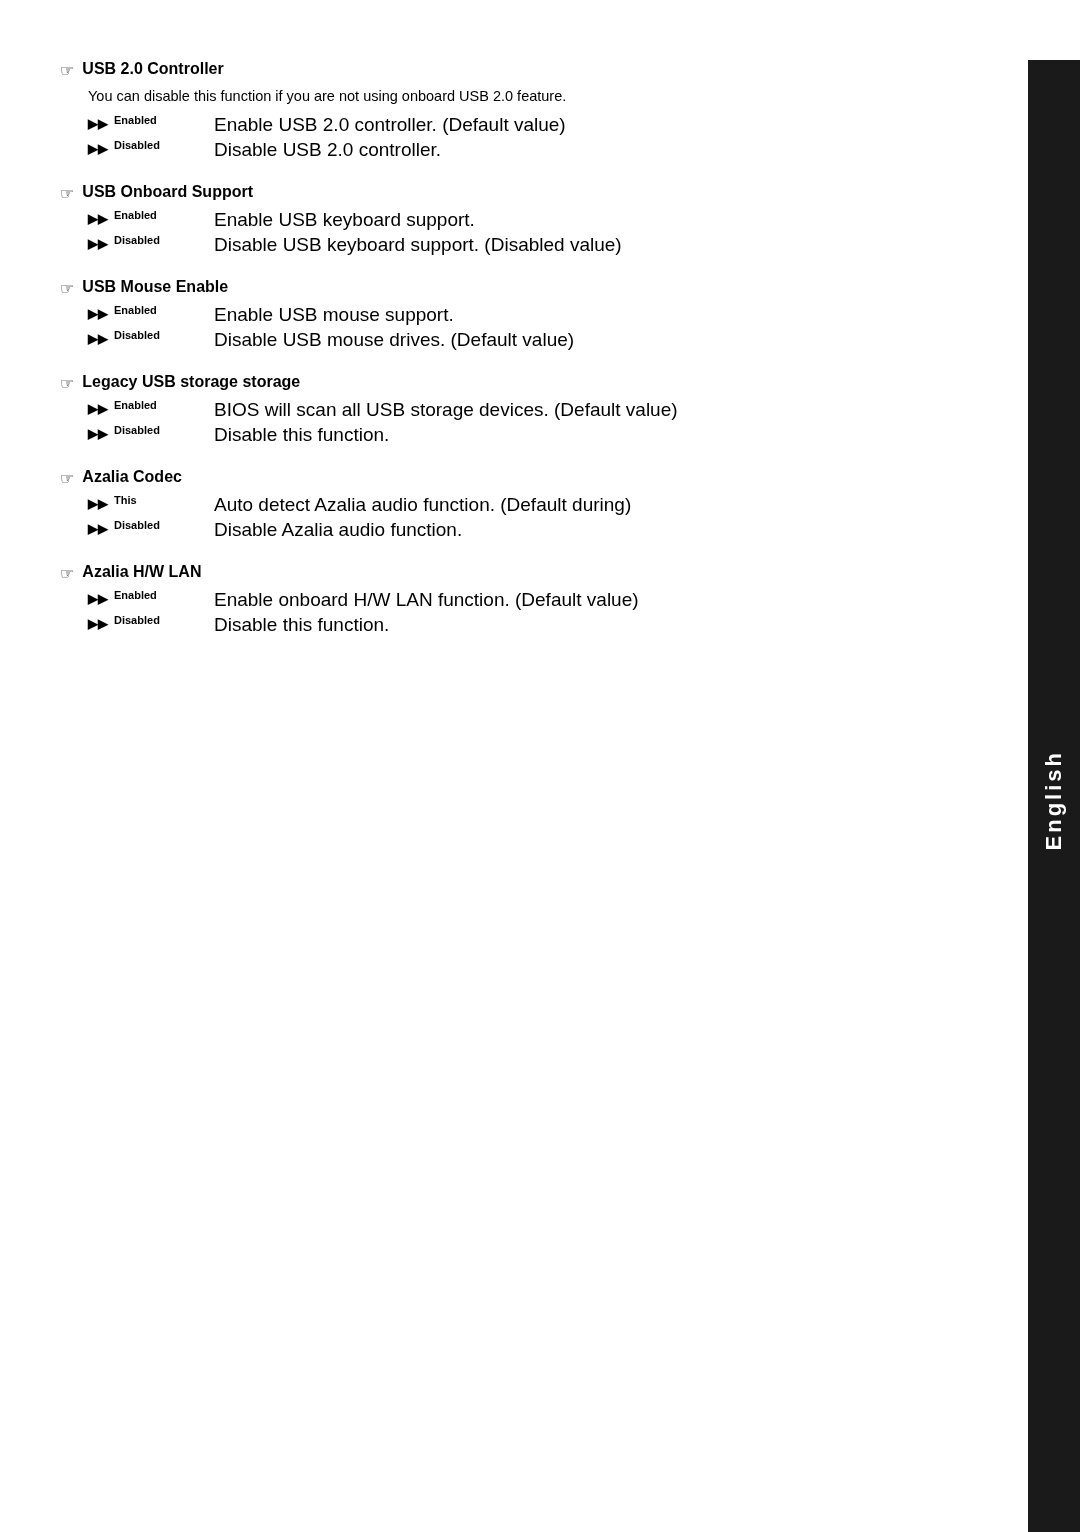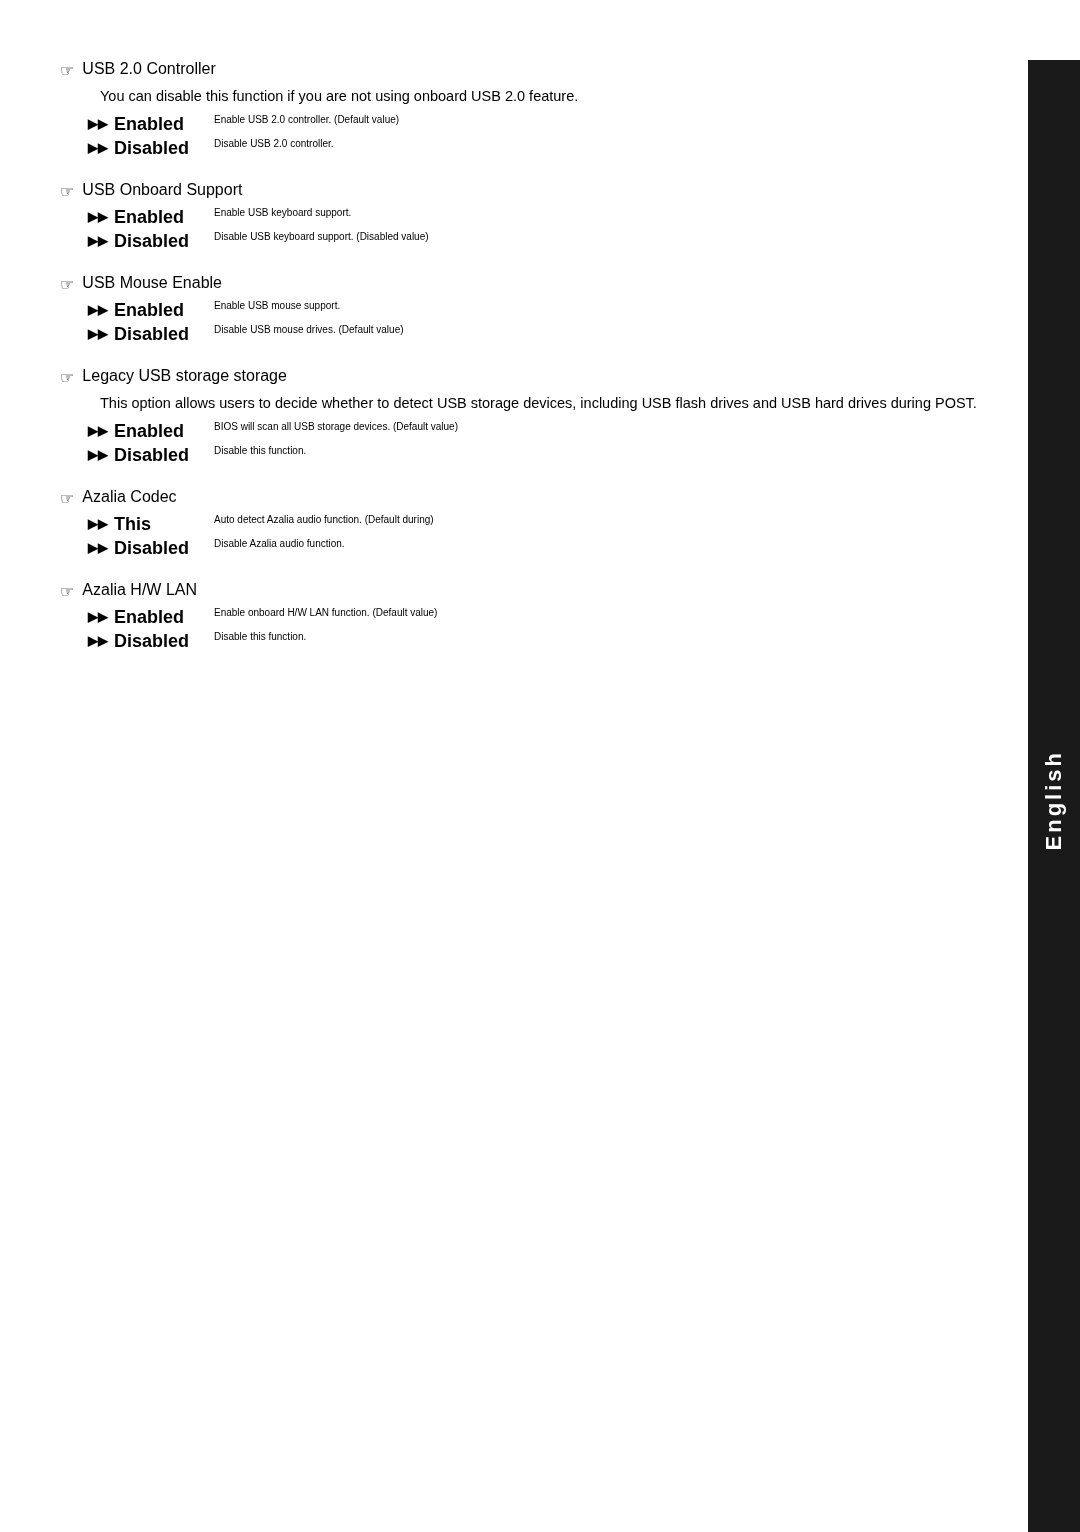--- a/index.html
+++ b/index.html
@@ -68,25 +68,25 @@
 
     .section-icon {
       font-size: 16px;
       margin-right: 8px;
       margin-top: 1px;
       flex-shrink: 0;
     }
 
     .section-title {
       font-size: 16px;
-      font-weight: normal;
+      font-weight: bold;
     }
 
     .section-description {
-      margin-left: 40px;
+      margin-left: 28px;
       margin-bottom: 6px;
       font-size: 14.5px;
       line-height: 1.5;
     }
 
     .option-list {
       margin-left: 28px;
     }
 
     .option-item {
@@ -99,25 +99,25 @@
       font-size: 13px;
       margin-right: 6px;
       margin-top: 2px;
       flex-shrink: 0;
       font-weight: bold;
     }
 
     .option-key {
       font-weight: bold;
       min-width: 100px;
-      font-size: 18px;
+      font-size: 11px;
     }
 
     .option-value {
-      font-size: 10px;
+      font-size: 19px;
     }
   </style>
 </head>
 <body>
 
 <div class="page-container">
 
   <div class="side-tab">
     <span class="side-tab-text">English</span>
   </div>
@@ -177,21 +177,20 @@
             <span class="option-key">Disabled</span>
             <span class="option-value">Disable USB mouse drives. (Default value)</span>
           </div>
         </div>
       </div>
       <div class="section">
         <div class="section-header">
           <span class="section-icon">☞</span>
           <span class="section-title">Legacy USB storage storage</span>
         </div>
-        <div class="section-description">This option allows users to decide whether to detect USB storage devices, including USB flash drives and USB hard drives during POST.</div>
         <div class="option-list">
           <div class="option-item">
             <span class="option-bullet">▶▶</span>
             <span class="option-key">Enabled</span>
             <span class="option-value">BIOS will scan all USB storage devices. (Default value)</span>
           </div>
           <div class="option-item">
             <span class="option-bullet">▶▶</span>
             <span class="option-key">Disabled</span>
             <span class="option-value">Disable this function.</span>

